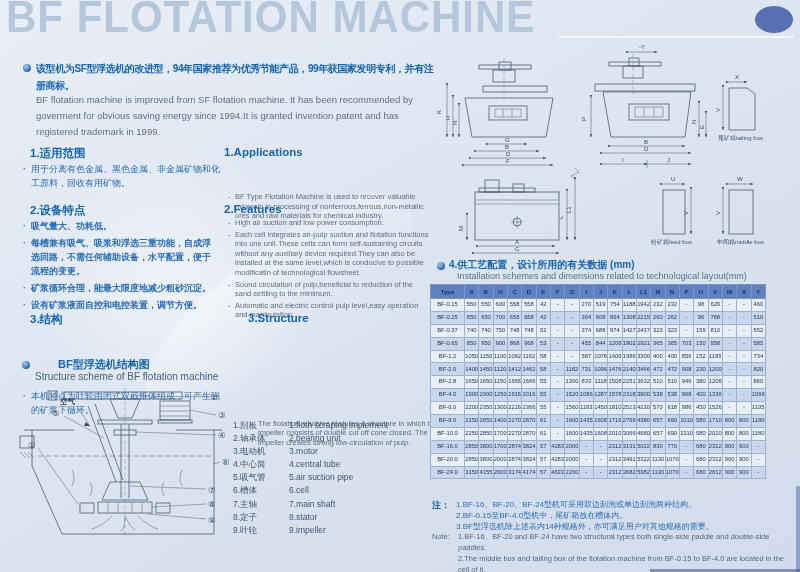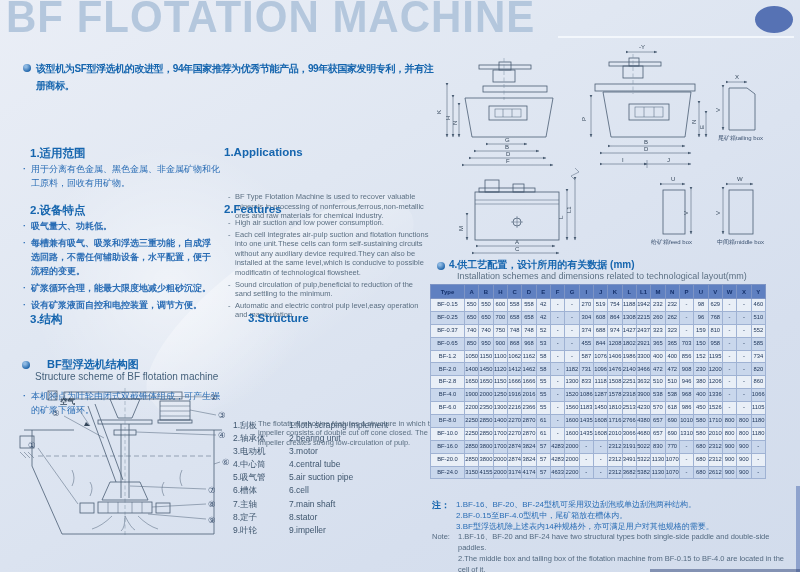--- a/index.html
+++ b/index.html
@@ -63,20 +63,21 @@
   <div class="abs wm wm2"></div>
 
   <div class="abs title">BF FLOTATION MACHINE</div>
   <div class="abs oval"></div>
   <div class="abs topline"></div>
   <div class="abs edge-right"></div>
   <div class="abs edge-bottom"></div>
 
   <span class="abs b-icon" style="left:23px;top:64px;"></span>
   <div class="abs intro-zh">该型机为SF型浮选机的改进型，94年国家推荐为优秀节能产品，99年获国家发明专利，并有注册商标。</div>
+  <div class="abs intro-en">BF flotation machine is improved from SF flotation machine. It has been recommended by goverment for obvious saving energy since 1994.It is granted invention patent and has registered trademark in 1999.</div>
 
   <div class="abs sec-title" style="left:30px;top:146px;">1.适用范围</div>
   <div class="abs zh-item" style="left:22px;top:162px;width:192px;">用于分离有色金属、黑色金属、非金属矿物和化工原料，回收有用矿物。</div>
   <div class="abs sec-title" style="left:224px;top:146px;">1.Applications</div>
   <div class="abs en-item" style="left:228px;top:161px;width:198px;">BF Type Flotation Machine is used to recover valuable minerals in processing of nonferrous,ferrous,non-metallic ores and raw materials for chemical industry.</div>
 
   <div class="abs sec-title" style="left:30px;top:203px;">2.设备特点</div>
   <div class="abs" style="left:22px;top:219px;width:196px;font-weight:bold;">
       <div class="zh-item">吸气量大、功耗低。</div>
       <div class="zh-item">每槽兼有吸气、吸浆和浮选三重功能，自成浮选回路，不需任何辅助设备，水平配置，便于流程的变更。</div>
@@ -90,21 +91,21 @@
       <div class="en-item">Sound circulation of pulp,beneficial to reduction of the sand settling to the minimum.</div>
       <div class="en-item">Automatic and electric control pulp level,easy operation and manipulation.</div>
     </div>
 
   <div class="abs sec-title" style="left:30px;top:312px;">3.结构</div>
   <div class="abs zh-item" style="left:22px;top:327px;width:192px;">本机特点为叶轮由闭式双截锥体组成，可产生强的矿浆下循环。</div>
   <div class="abs sec-title" style="left:236px;top:312px;margin-left:12px;">3.Structure</div>
   <div class="abs en-item" style="left:228px;top:326px;width:198px;margin-left:23px;">The flotation machine features a structure in which the impeller consists of double cut off cone closed. The impeller creates strong low-circulation of pulp.</div>
 
   <span class="abs b-icon" style="left:22px;top:361px;"></span>
-  <div class="abs scheme-zh" style="left:24px;top:357px;padding-left:23px;">BF型浮选机结构图</div>
+  <div class="abs scheme-zh" style="left:35px;top:357px;padding-left:23px;">BF型浮选机结构图</div>
   <div class="abs scheme-en" style="left:35px;top:371px;">Structure scheme of BF flotation machine</div>
 
   <svg class="abs" style="left:12px;top:386px;" width="225" height="160" viewBox="0 0 225 160">
     <g>
       <rect class="ln" x="52" y="6" width="118" height="7"></rect>
       <rect class="ln" x="36" y="5" width="9" height="9"></rect>
       <line class="thin" x1="36" y1="5" x2="45" y2="14"></line>
         <line class="thin" x1="45" y1="5" x2="36" y2="14"></line>
     </g>
     <g>

